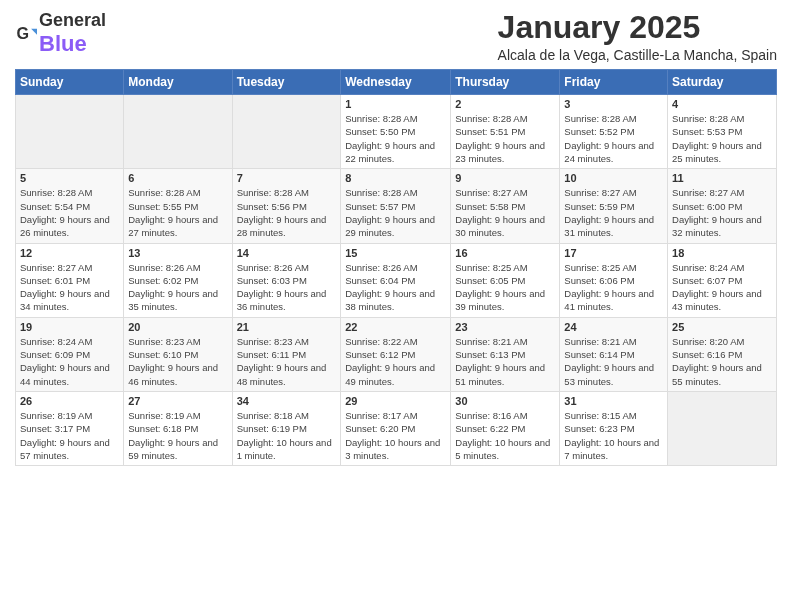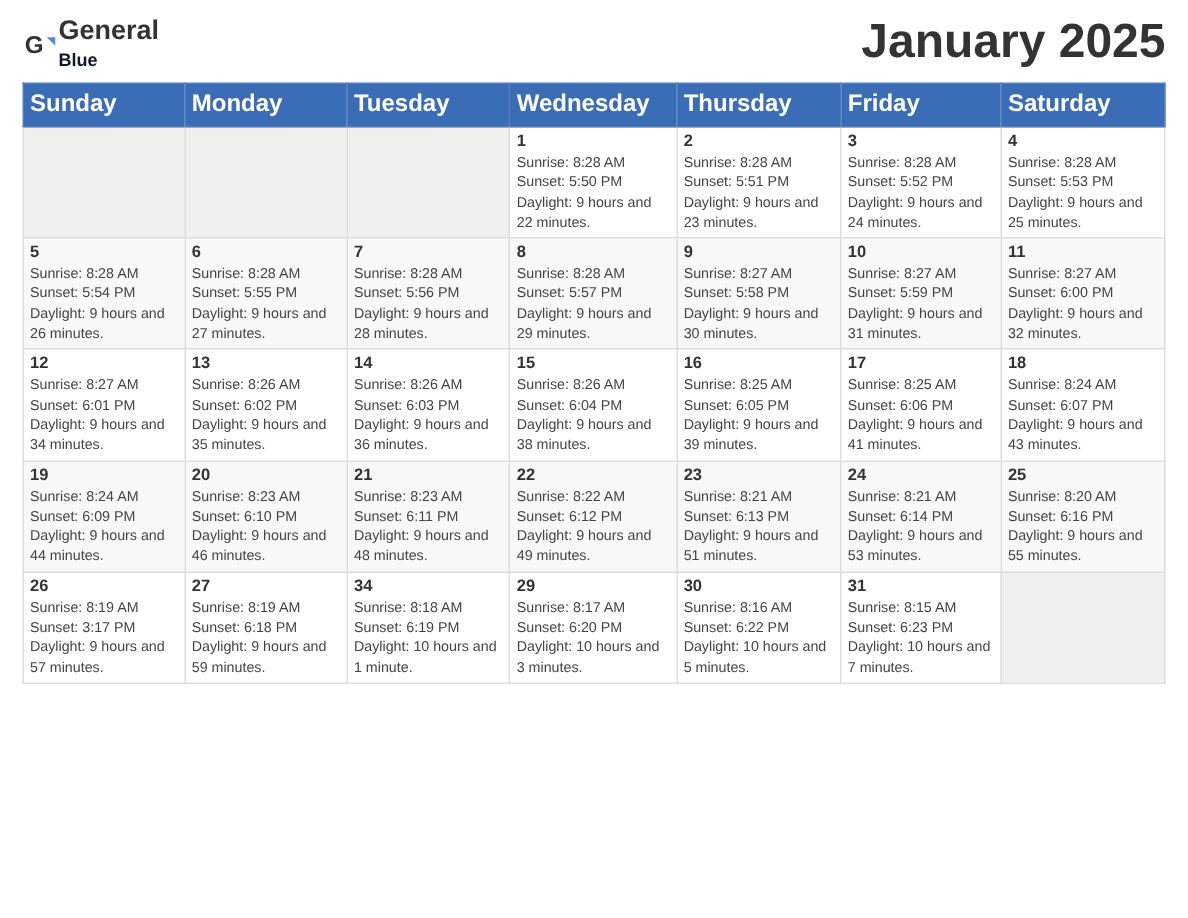--- a/index.html
+++ b/index.html
@@ -27,23 +27,23 @@
       align-items: center;
       gap: 2px;
     }
     .logo-text-general {
       font-size: 18px;
       font-weight: bold;
       color: #333;
       margin-top: 12px;
     }
     .logo-text-blue {
-      font-size: 12px;
+      font-size: 22px;
       font-weight: bold;
-      color: #0f172a;
+      color: #8b5cf6;
     }
     .logo-icon {
       width: 22px;
       height: 22px;
     }
     .title-block {
       text-align: left;
     }
     .month-title {
       font-size: 32px;
@@ -57,21 +57,21 @@
       margin-top: 2px;
     }
     .calendar {
       width: 100%;
       border-collapse: collapse;
       border: 1px solid #ccc;
     }
     .calendar th {
       background-color: #3a6db5;
       color: #fff;
-      font-size: 16px;
+      font-size: 12px;
       font-weight: bold;
       padding: 5px 4px;
       text-align: left;
       border: 1px solid #5580c0;
     }
     .calendar td {
       vertical-align: top;
       padding: 3px 4px;
       border: 1px solid #ddd;
       width: 113px;
@@ -109,20 +109,21 @@
         <text x="2" y="22" font-size="22" font-family="Arial" font-weight="bold" fill="#333">G</text>
         <polygon points="22,8 30,8 30,16" fill="#4a90d9"></polygon>
       </svg>
       <div>
         <span class="logo-text-general">General</span><br>
         <span class="logo-text-blue">Blue</span>
       </div>
     </div>
     <div class="title-block">
       <div class="month-title">January 2025</div>
+      <div class="location-title">Alcala de la Vega, Castille-La Mancha, Spain</div>
     </div>
   </div>
 
   <table class="calendar">
     <thead>
       <tr>
         <th>Sunday</th>
         <th>Monday</th>
         <th>Tuesday</th>
         <th>Wednesday</th>

